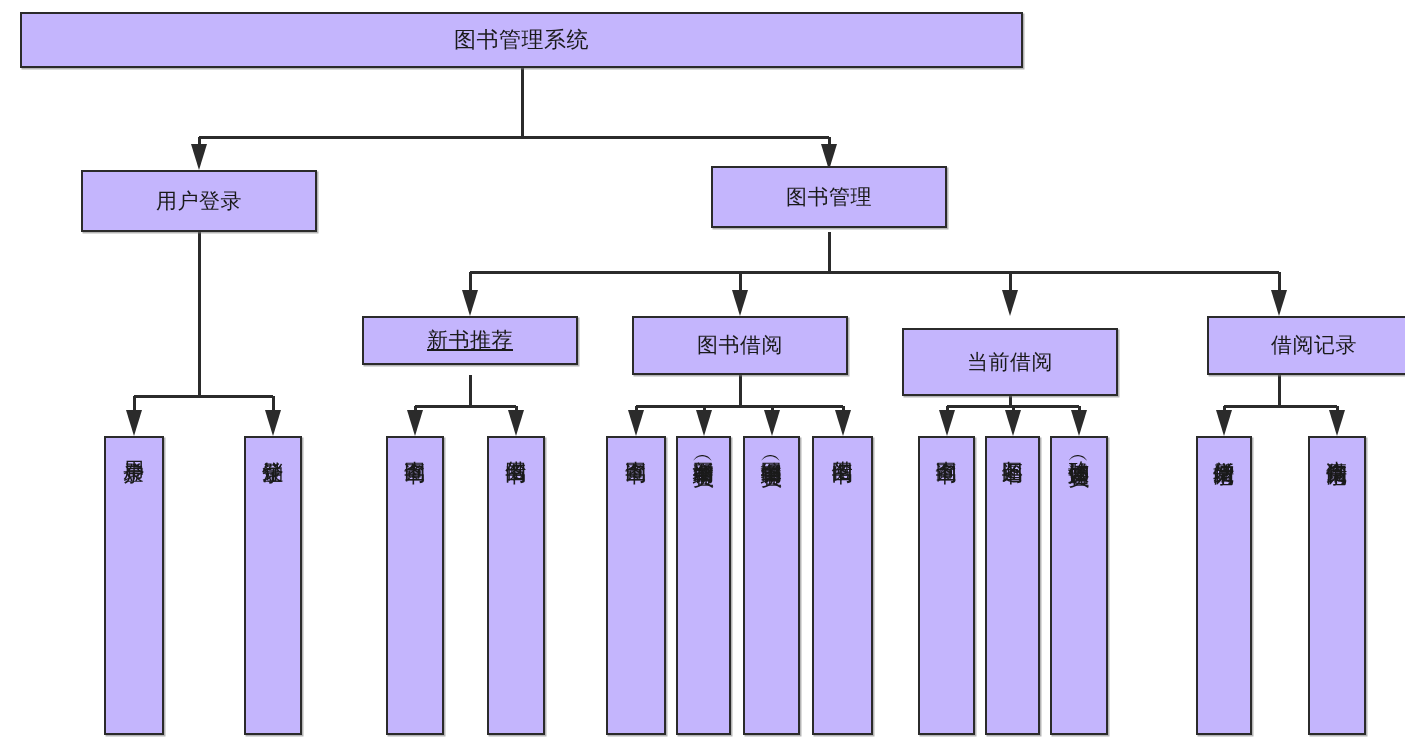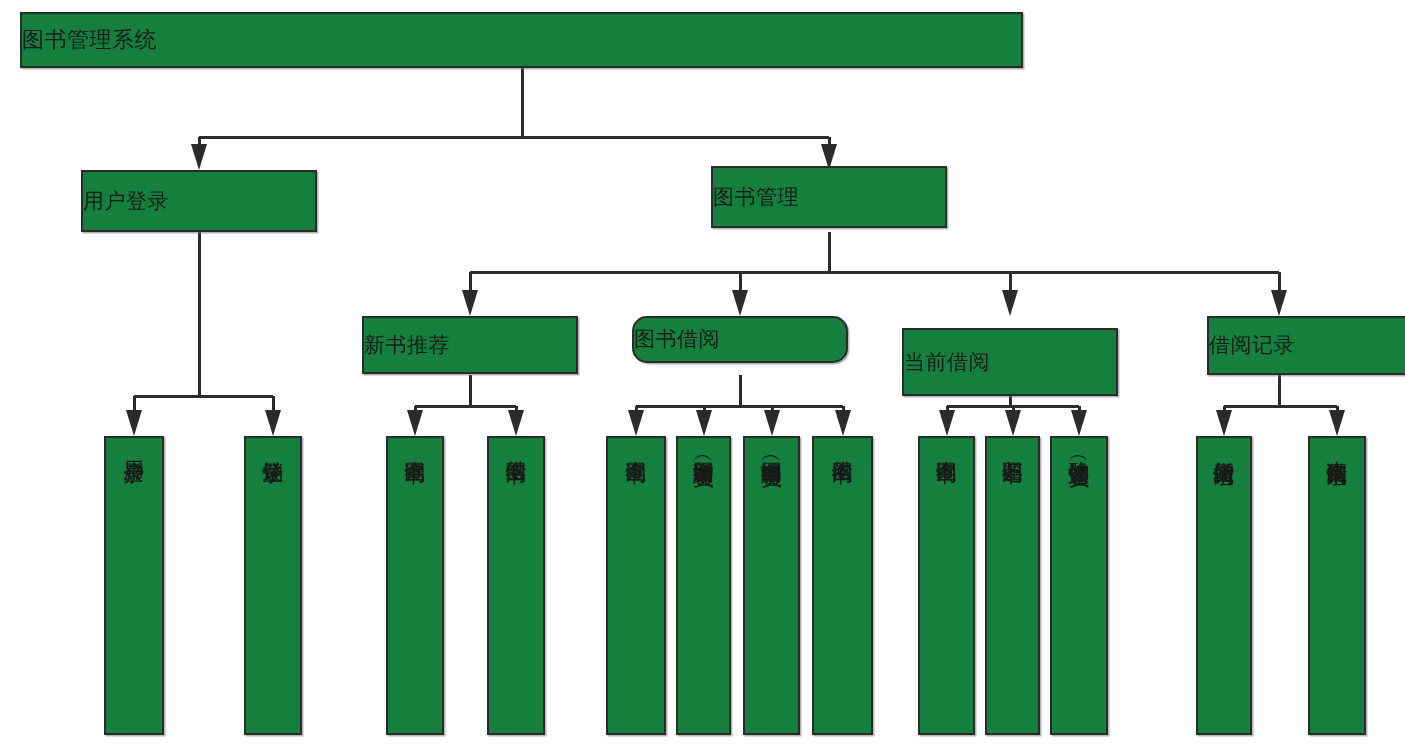--- a/index.html
+++ b/index.html
@@ -22,25 +22,26 @@
     position: absolute;
     left: 0;
     top: 0;
     width: 1405px;
     height: 747px;
     pointer-events: none;
   }
   .node {
     position: absolute;
     box-sizing: border-box;
-    background: #15803d;
+    background: #c4b5fd;
     border: 2px solid #2b2b2b;
     box-shadow: 1.5px 1.5px 0 0 rgba(120,120,120,0.55);
     display: flex;
     align-items: center;
+    justify-content: center;
     color: #1a1a1a;
   }
   .node-label {
     display: block;
     text-align: center;
     line-height: 1.08;
     letter-spacing: 0.5px;
     white-space: nowrap;
   }
   .node.horizontal .node-label {
@@ -134,24 +135,24 @@
   <div id="nodes-layer">
       <div class="node horizontal root" style="left: 20px; top: 12px; width: 1003px; height: 56px;">
         <span class="node-label">图书管理系统</span>
       </div>
       <div class="node horizontal" style="left: 81px; top: 170px; width: 236px; height: 62px;">
         <span class="node-label">用户登录</span>
       </div>
       <div class="node horizontal" style="left: 711px; top: 166px; width: 236px; height: 62px;">
         <span class="node-label">图书管理</span>
       </div>
-      <div class="node horizontal" style="left: 362px; top: 316px; width: 216px; height: 58px;">
+      <div class="node horizontal" style="left: 362px; top: 316px; width: 216px; height: 49px; text-decoration: underline;">
         <span class="node-label">新书推荐</span>
       </div>
-      <div class="node horizontal" style="left: 632px; top: 316px; width: 216px; height: 47px; border-radius: 15px;">
+      <div class="node horizontal" style="left: 632px; top: 316px; width: 216px; height: 59px;">
         <span class="node-label">图书借阅</span>
       </div>
       <div class="node horizontal" style="left: 902px; top: 316px; width: 216px; height: 68px; margin-top: 12px;">
         <span class="node-label">当前借阅</span>
       </div>
       <div class="node horizontal" style="left: 1172px; top: 316px; width: 214px; height: 59px; margin-left: 35px;">
         <span class="node-label">借阅记录</span>
       </div>
       <div class="node vertical" style="left: 104px; top: 436px; width: 60px; height: 299px;">
         <span class="node-label">用户登录</span>

